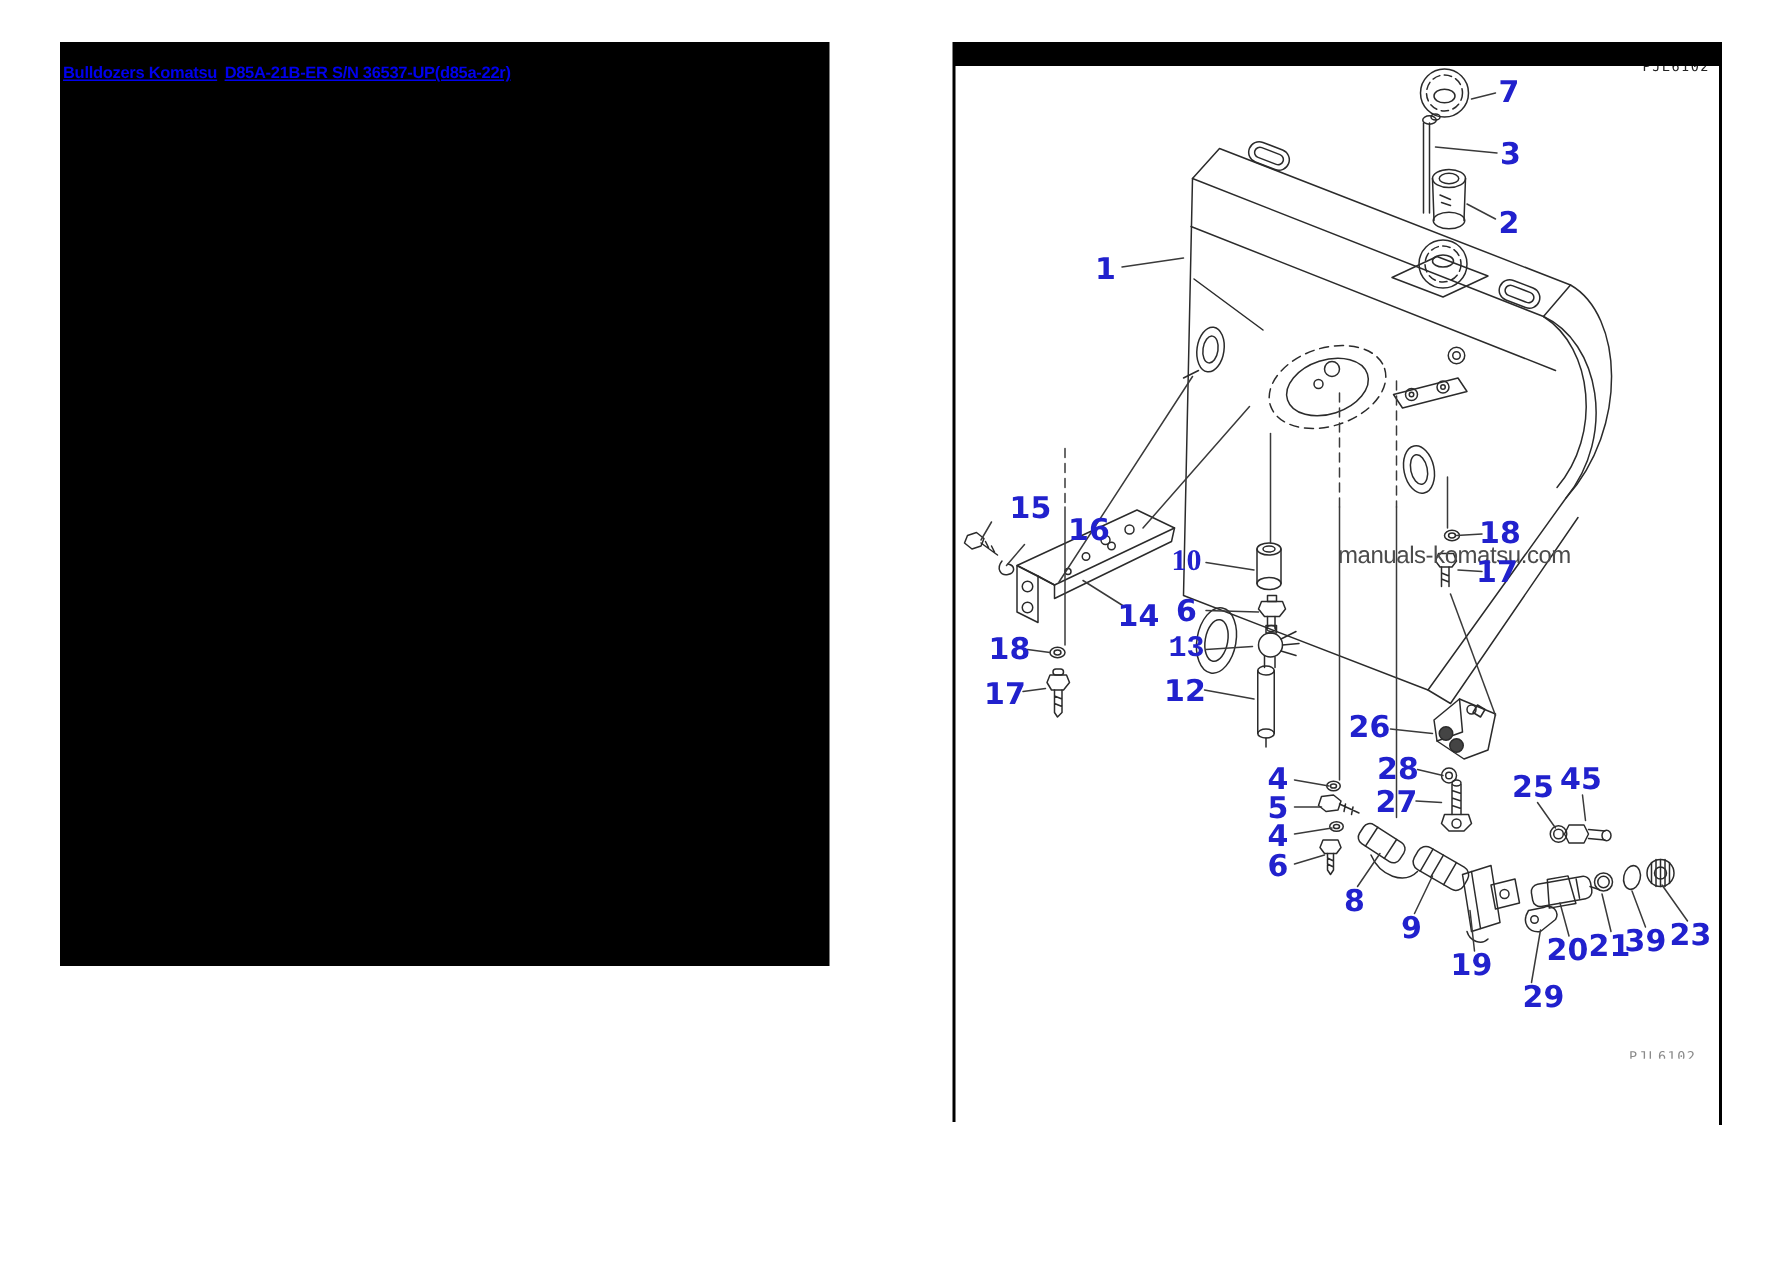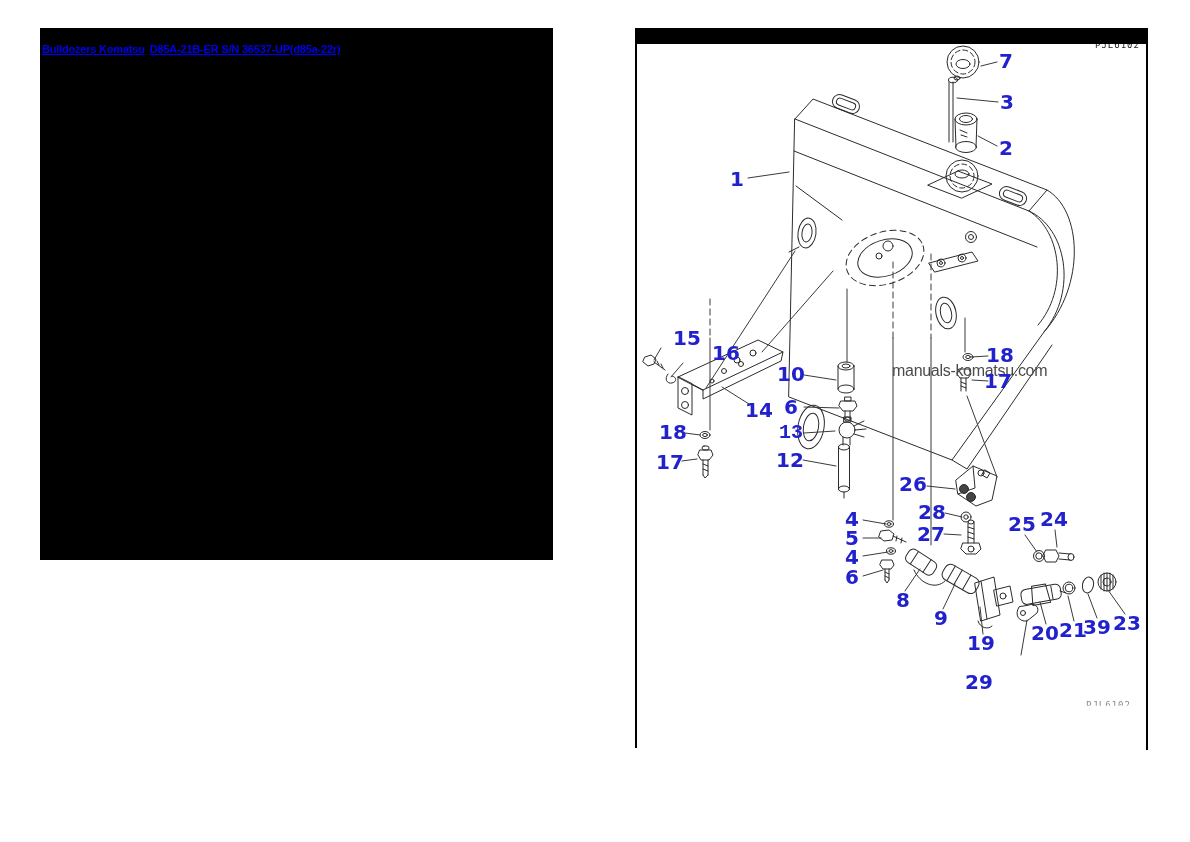--- a/index.html
+++ b/index.html
@@ -1,19 +1,19 @@
 <!DOCTYPE html>
 <html><head>
 <meta charset="utf-8">
 <style>
   html,body{margin:0;padding:0;background:#ffffff;width:1190px;height:842px;overflow:hidden;
     font-family:"Liberation Sans",sans-serif;}
   .abs{position:absolute;}
   
-  #left-panel{left:40px;top:28px;width:513px;height:532px;background:#000;text-align:center;}
+  #left-panel{left:40px;top:28px;width:513px;height:616px;background:#000;text-align:center;}
   #header-links{position:absolute;left:2px;top:15px;white-space:nowrap;
     font-size:11px;font-weight:bold;letter-spacing:-0.2px;}
   #header-links a{color:#0000ee;text-decoration:underline;margin-right:5px;}
   
   #diagram-topbar{left:636px;top:28px;width:512px;height:16px;background:#000;z-index:2;}
   #diagram-left-border{left:635px;top:28px;width:2px;height:720px;background:#000;z-index:2;}
   #diagram-right-border{left:1146px;top:28px;width:2px;height:722px;background:#000;z-index:2;}
   #plate-code-top{left:1095px;top:40px;z-index:1;font-family:"DejaVu Sans Mono",monospace;
     font-size:9px;color:#222;letter-spacing:1px;}
   #plate-code-bottom{left:1086px;top:700px;z-index:1;font-family:"DejaVu Sans Mono",monospace;
@@ -318,36 +318,36 @@
 <div id="callout-layer" class="abs">
     <div class="callout" style="left: 737px; top: 179px; color: rgb(33, 33, 205);">1</div>
     <div class="callout" style="left: 1006px; top: 61px; color: rgb(33, 33, 205);">7</div>
     <div class="callout" style="left: 1007px; top: 102px; color: rgb(33, 33, 205);">3</div>
     <div class="callout" style="left: 1006px; top: 148px; color: rgb(33, 33, 205);">2</div>
     <div class="callout" style="left: 659px; top: 338px; color: rgb(33, 33, 205); margin-left: 28px;">15</div>
     <div class="callout" style="left: 686px; top: 353px; color: rgb(33, 33, 205); margin-left: 40px;">16</div>
     <div class="callout" style="left: 759px; top: 410px; color: rgb(33, 33, 205);">14</div>
     <div class="callout" style="left: 673px; top: 432px; color: rgb(33, 33, 205);">18</div>
     <div class="callout" style="left: 670px; top: 462px; color: rgb(33, 33, 205);">17</div>
-    <div class="callout" style="left: 791px; top: 374px; color: rgb(33, 33, 205);">10</div>
+    <div class="callout" style="left: 791px; top: 374px; color: rgb(33, 33, 205); font-family: Liberation Serif, serif;">10</div>
     <div class="callout" style="left: 791px; top: 407px; color: rgb(33, 33, 205);">6</div>
     <div class="callout" style="left: 791px; top: 433px; color: rgb(33, 33, 205); font-family: Liberation Mono, monospace;">13</div>
     <div class="callout" style="left: 790px; top: 460px; color: rgb(33, 33, 205);">12</div>
     <div class="callout" style="left: 1000px; top: 355px; color: rgb(33, 33, 205);">18</div>
     <div class="callout" style="left: 998px; top: 381px; color: rgb(33, 33, 205);">17</div>
     <div class="callout" style="left: 913px; top: 484px; color: rgb(33, 33, 205);">26</div>
     <div class="callout" style="left: 932px; top: 512px; color: rgb(33, 33, 205);">28</div>
     <div class="callout" style="left: 931px; top: 534px; color: rgb(33, 33, 205);">27</div>
     <div class="callout" style="left: 1022px; top: 524px; color: rgb(33, 33, 205);">25</div>
-    <div class="callout" style="left: 1054px; top: 519px; color: rgb(33, 33, 205);">24</div>
+    <div class="callout" style="left: 1054px; top: 519px; color: rgb(33, 33, 205);">45</div>
     <div class="callout" style="left: 852px; top: 519px; color: rgb(33, 33, 205);">4</div>
     <div class="callout" style="left: 852px; top: 538px; color: rgb(33, 33, 205);">5</div>
     <div class="callout" style="left: 852px; top: 557px; color: rgb(33, 33, 205);">4</div>
     <div class="callout" style="left: 852px; top: 577px; color: rgb(33, 33, 205);">6</div>
     <div class="callout" style="left: 903px; top: 600px; color: rgb(33, 33, 205);">8</div>
     <div class="callout" style="left: 941px; top: 618px; color: rgb(33, 33, 205);">9</div>
     <div class="callout" style="left: 981px; top: 643px; color: rgb(33, 33, 205);">19</div>
-    <div class="callout" style="left: 979px; top: 664px; color: rgb(33, 33, 205); margin-top: 18px;">29</div>
+    <div class="callout" style="left: 1029px; top: 664px; color: rgb(33, 33, 205);">29</div>
     <div class="callout" style="left: 1045px; top: 633px; color: rgb(33, 33, 205);">20</div>
     <div class="callout" style="left: 1073px; top: 630px; color: rgb(33, 33, 205);">21</div>
     <div class="callout" style="left: 1097px; top: 627px; color: rgb(33, 33, 205);">39</div>
     <div class="callout" style="left: 1127px; top: 623px; color: rgb(33, 33, 205);">23</div>
   </div>
 
 </body></html>

